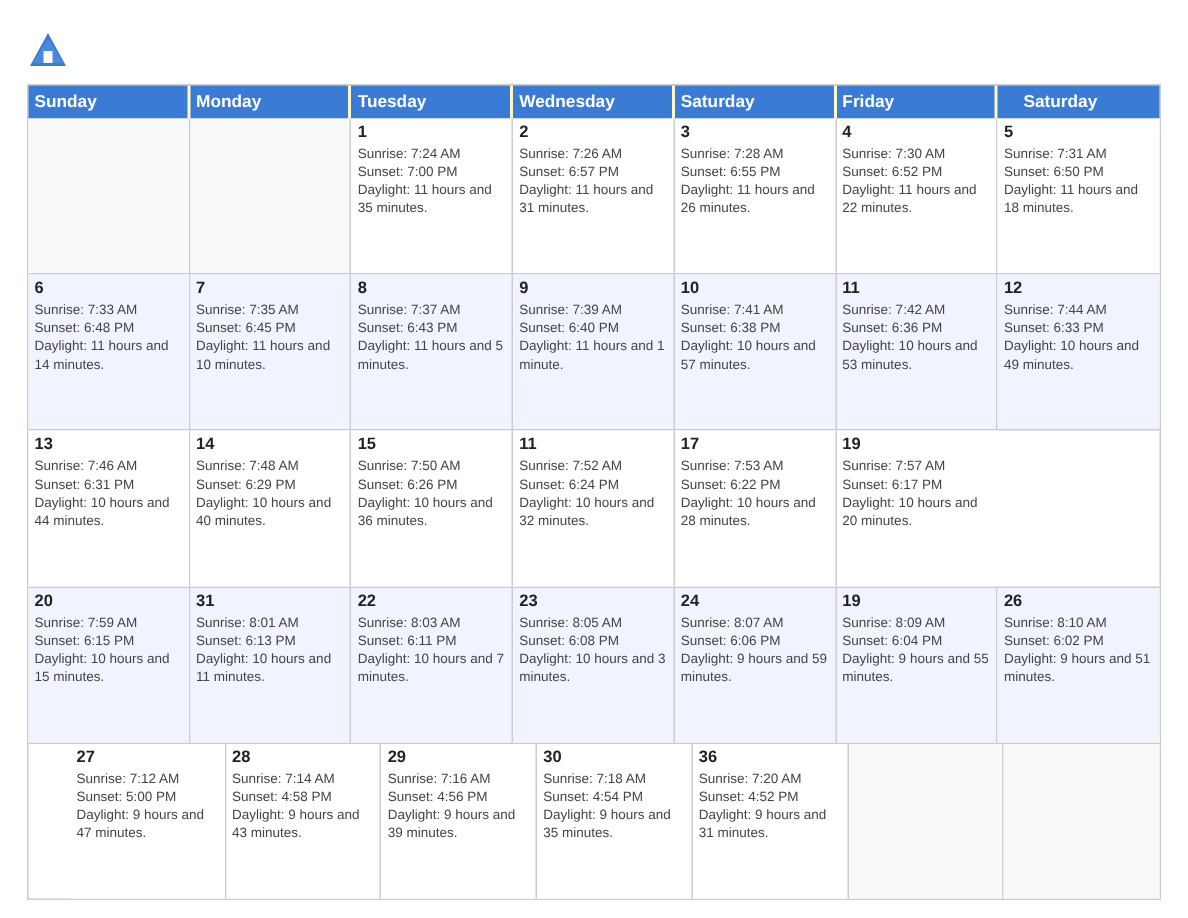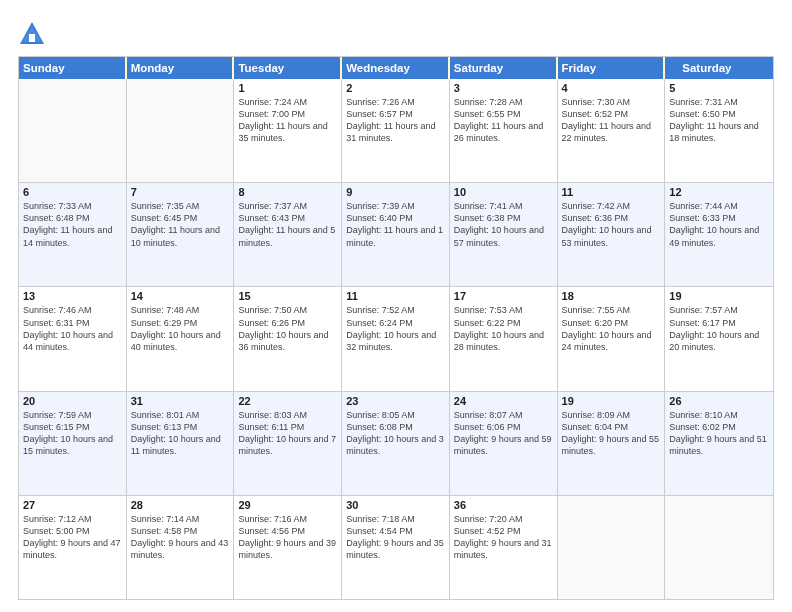--- a/index.html
+++ b/index.html
@@ -86,21 +86,21 @@
       flex: 1;
       display: flex;
       flex-direction: column;
     }
     .cal-row {
       display: grid;
       grid-template-columns: repeat(7, 1fr);
       flex: 1;
       border-bottom: 1px solid #ccc;
     }
-    .cal-row:last-child { border-bottom: none; }
+    .cal-row:last-child { border-bottom: none; margin-left: 28px; }
     .cal-cell {
       border-right: 1px solid #ccc;
       padding: 3px 4px;
       font-size: 9.5px;
       color: #444;
       vertical-align: top;
       min-height: 0;
       background: #fff;
     }
     .cal-cell:last-child { border-right: none; }
@@ -221,24 +221,20 @@
           </div>
           <div class="cal-cell">
             <span class="day-num">11</span>
             <div class="cell-text">Sunrise: 7:52 AM<br>Sunset: 6:24 PM<br>Daylight: 10 hours and 32 minutes.</div>
           </div>
           <div class="cal-cell">
             <span class="day-num">17</span>
             <div class="cell-text">Sunrise: 7:53 AM<br>Sunset: 6:22 PM<br>Daylight: 10 hours and 28 minutes.</div>
           </div>
           <div class="cal-cell">
-            <span class="day-num">18</span>
-            <div class="cell-text">Sunrise: 7:55 AM<br>Sunset: 6:20 PM<br>Daylight: 10 hours and 24 minutes.</div>
-          </div>
-          <div class="cal-cell">
             <span class="day-num">19</span>
             <div class="cell-text">Sunrise: 7:57 AM<br>Sunset: 6:17 PM<br>Daylight: 10 hours and 20 minutes.</div>
           </div>
         </div>
         <div class="cal-row">
           <div class="cal-cell alt-row">
             <span class="day-num">20</span>
             <div class="cell-text">Sunrise: 7:59 AM<br>Sunset: 6:15 PM<br>Daylight: 10 hours and 15 minutes.</div>
           </div>
           <div class="cal-cell alt-row">

